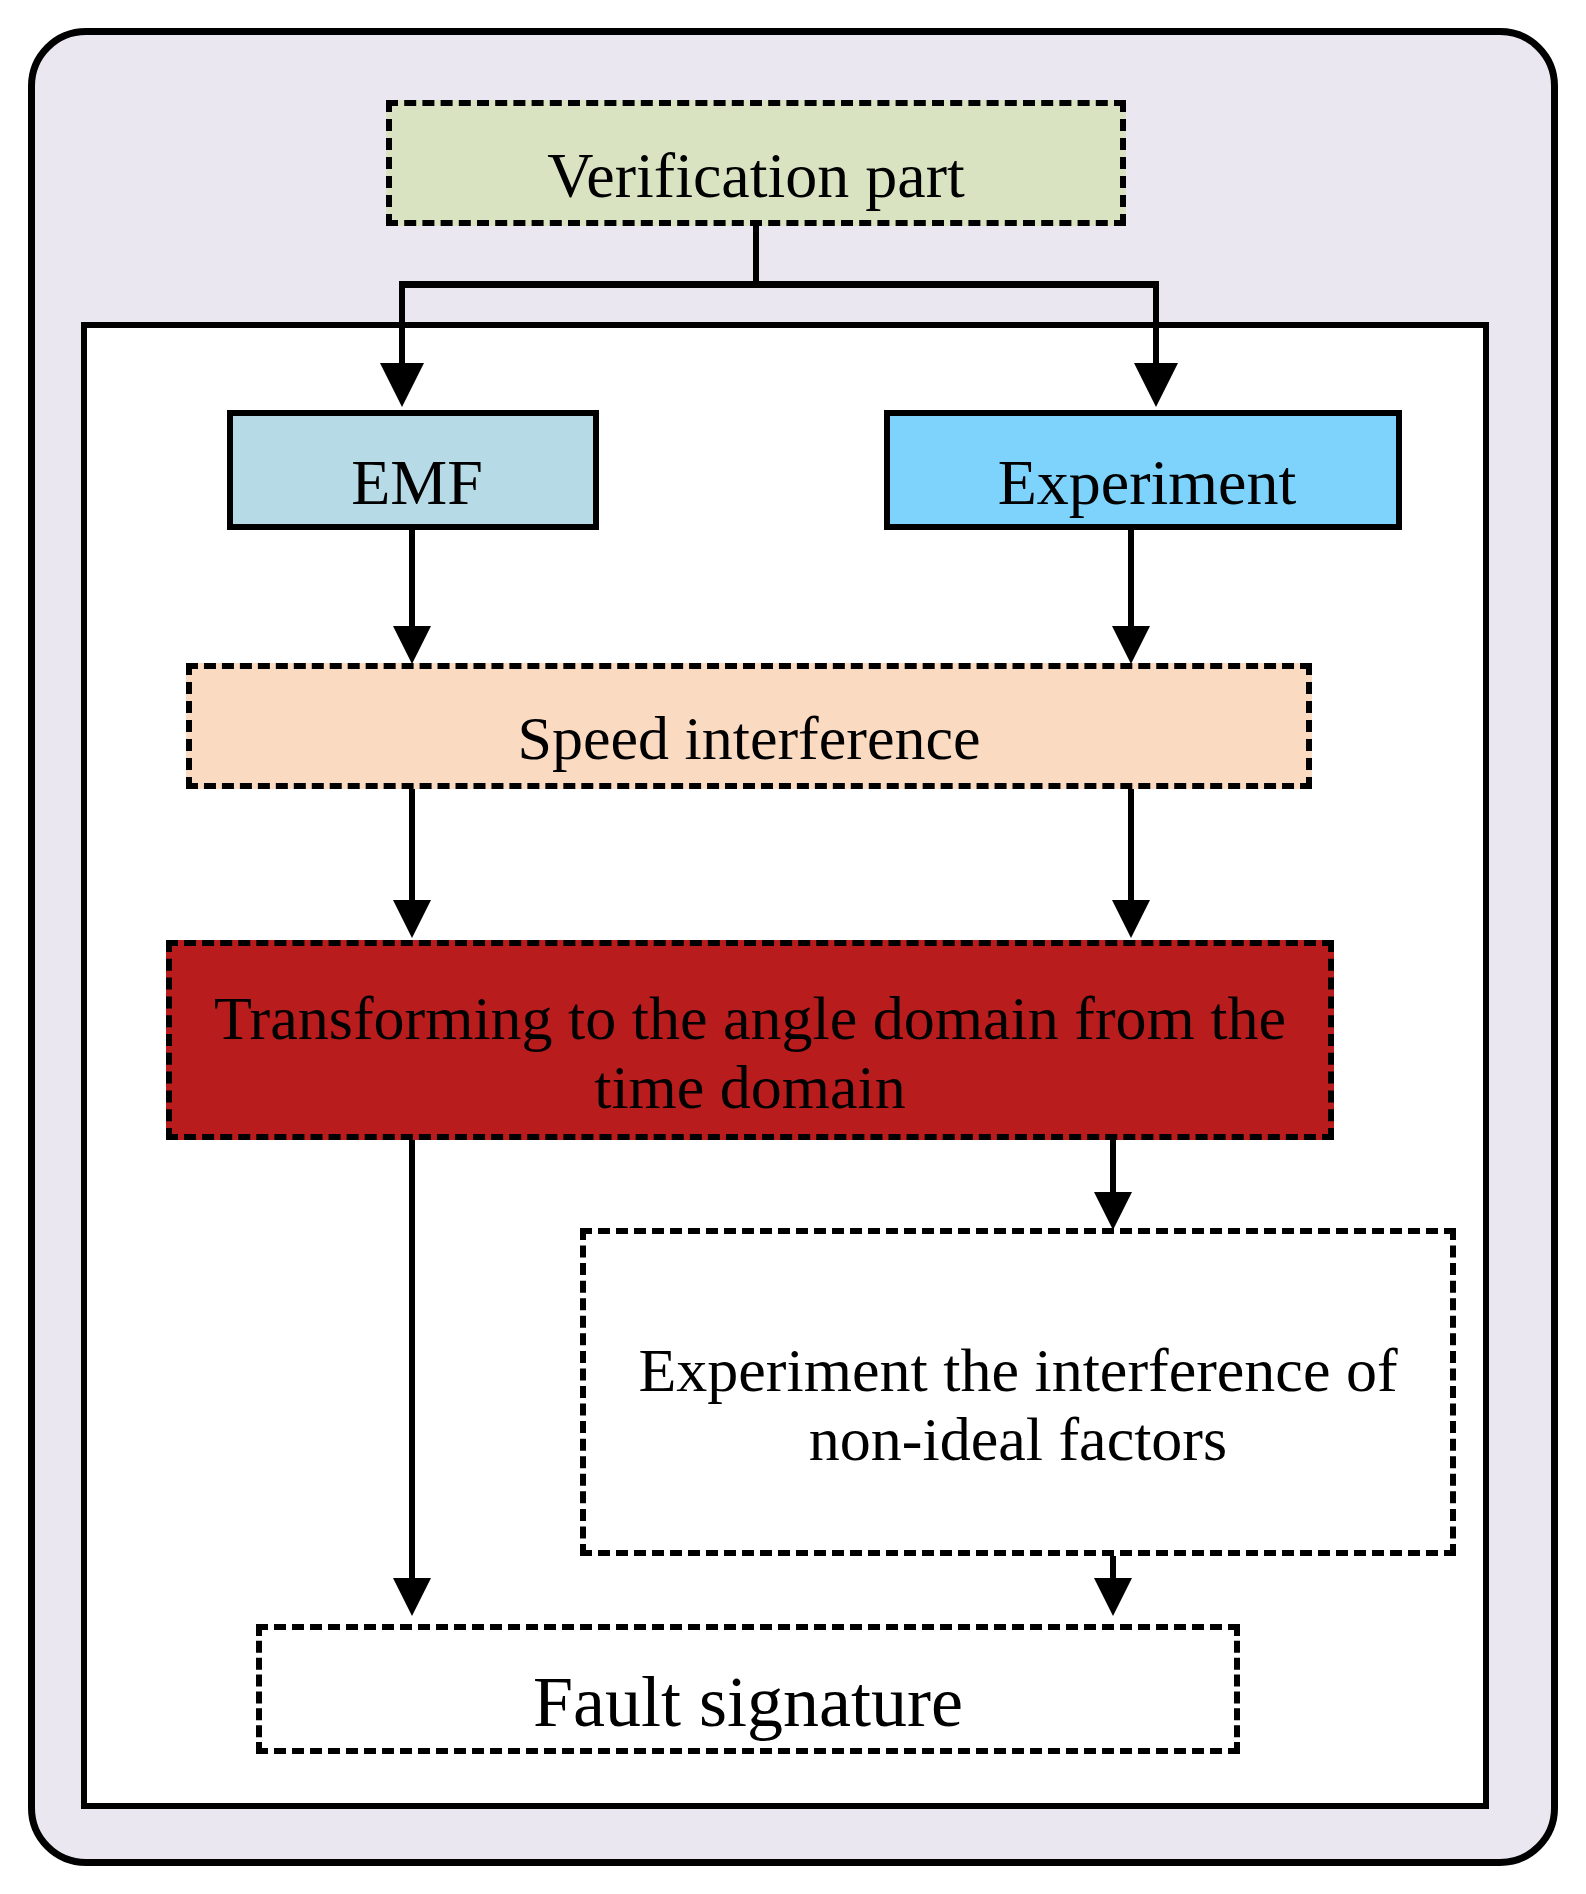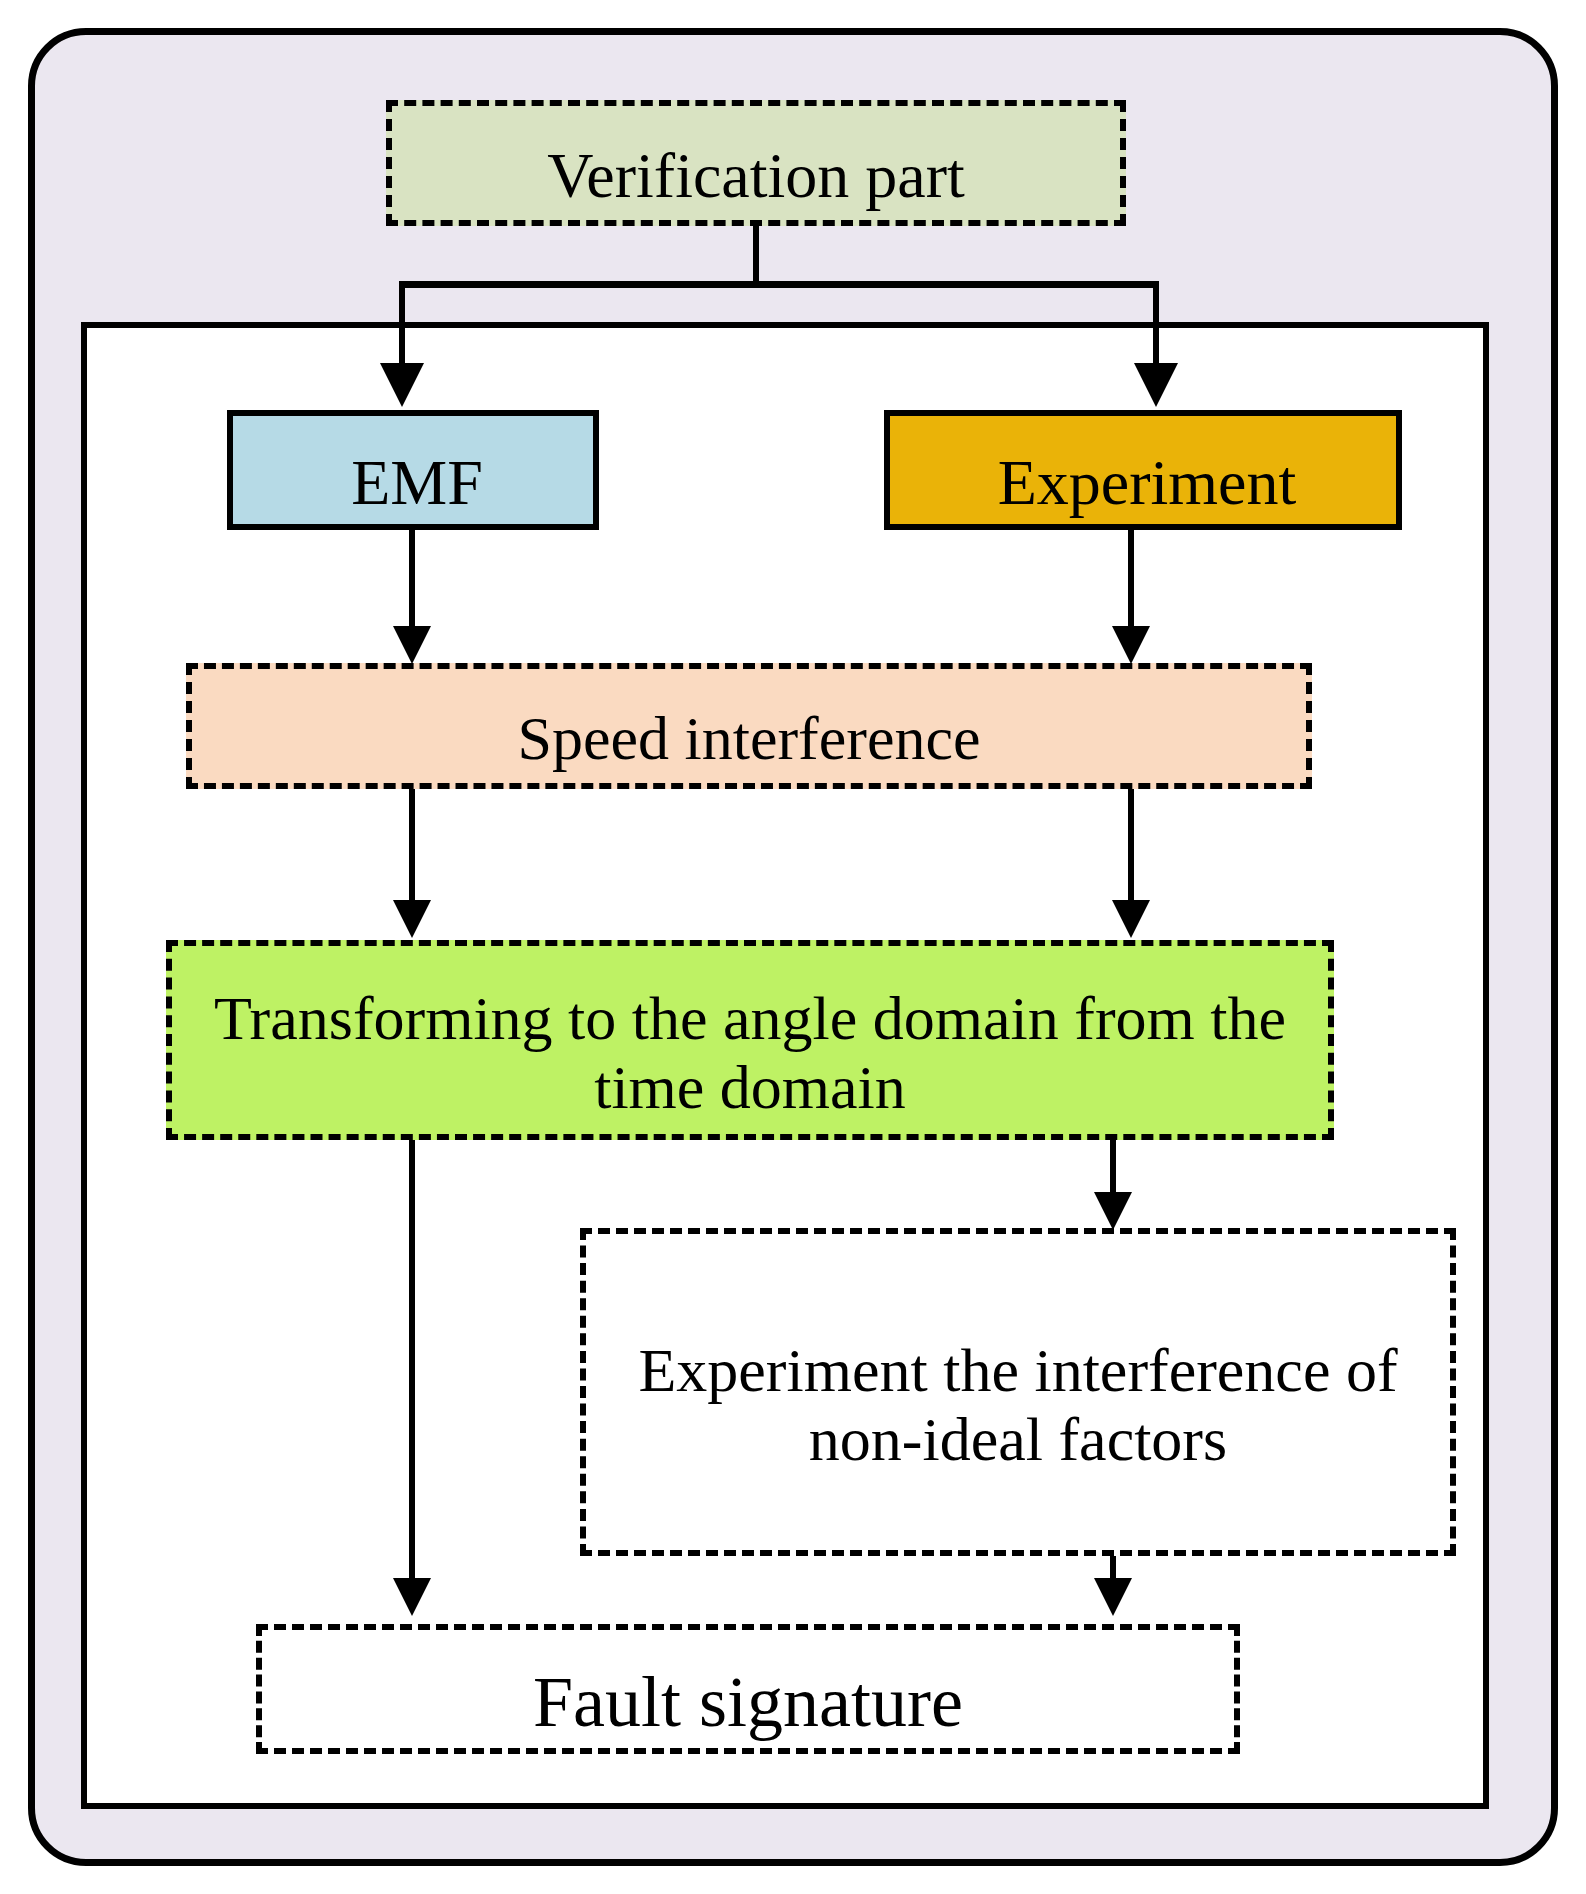--- a/index.html
+++ b/index.html
@@ -62,31 +62,31 @@
     background: #d9e3c2;
     font-size: 64px;
   }
   #node-emf {
     left: 227px;  top: 410px;  width: 372px;  height: 120px;
     background: #b6dae6;
     font-size: 64px;
   }
   #node-experiment {
     left: 884px;  top: 410px;  width: 518px;  height: 120px;
-    background: #eab308;
+    background: #7dd3fc;
     font-size: 64px;
   }
   #node-speed {
     left: 186px;  top: 663px;  width: 1126px;  height: 126px;
     background: #fadac1;
     font-size: 62px;
   }
   #node-transform {
     left: 166px;  top: 940px;  width: 1168px;  height: 200px;
-    background: #bef264;
+    background: #b91c1c;
     font-size: 62px;
     padding: 0 12px;
   }
   #node-eliminate {
     left: 580px;  top: 1228px;  width: 876px;  height: 328px;
     background: transparent;
     font-size: 62px;
     padding: 0 22px;
   }
   #node-fault {

